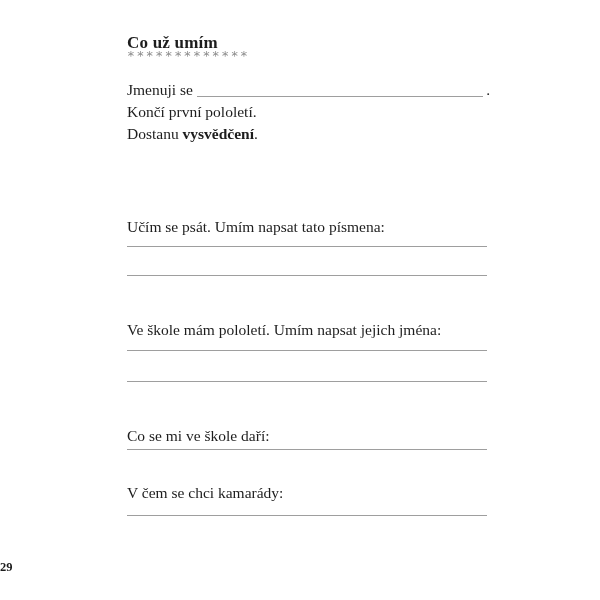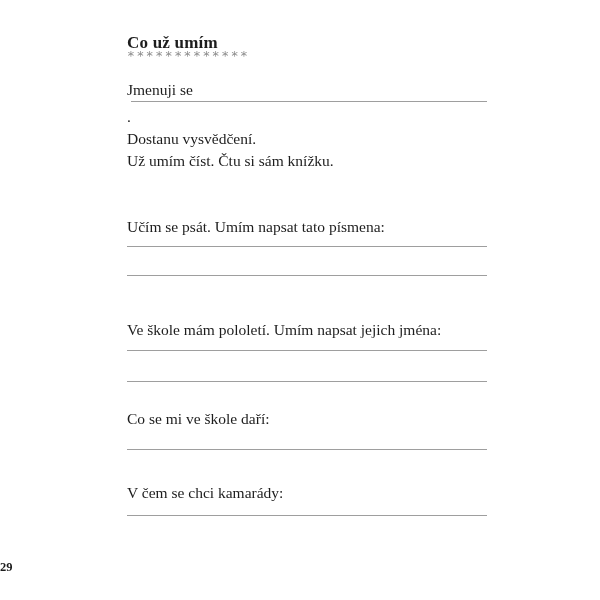--- a/index.html
+++ b/index.html
@@ -38,37 +38,37 @@
   }
   .intro {
     position: absolute;
     top: 79px;
     left: 127px;
     right: 124px;
     font-size: 15.5px;
     line-height: 22px;
   }
   .intro .line { white-space: nowrap; }
-  .name-line { display: flex; align-items: stretch; flex-direction: column; }
+  .name-line { display: flex; align-items: stretch; }
   .name-fill {
     flex: 1;
     border-bottom: 1px solid #9e9e9e;
     margin: 0 3px 4px 4px;
   }
   .label {
     position: absolute;
     left: 127px;
     font-size: 15.5px;
     line-height: 22px;
     white-space: nowrap;
     margin-top: 12px;
   }
   .label-1 { top: 204px; }
   .label-2 { top: 307px; }
-  .label-3 { top: 396px; }
+  .label-3 { top: 413px; }
   .label-4 { top: 470px; }
   .rule {
     position: absolute;
     left: 127px;
     right: 127px;
     height: 0;
     border-top: 1px solid #9e9e9e;
   }
   .rule-1 { top: 246px; }
   .rule-2 { top: 275px; }
@@ -77,38 +77,38 @@
   .rule-5 { top: 449px; }
   .rule-6 { top: 515px; }
   .page-number {
     position: absolute;
     top: 560px;
     left: 0;
     width: 100%;
     font-size: 12.5px;
     font-weight: bold;
   }
-  b { font-weight: normal; }
+  b { font-weight: bold; }
 </style>
 </head>
 <body>
 
 <div class="page">
 
   <h1 class="title">Co už umím</h1>
   <div class="stars">*************</div>
 
   <div class="intro">
     <div class="line name-line">
       <span>Jmenuji se</span>
       <span class="name-fill"></span>
       <span>.</span>
     </div>
+    <div class="line">Končí první pololetí.</div>
     <div class="line"><span>Dostanu</span> <b>vysvědčení</b><span>.</span></div>
-    <div class="line">Už umím číst. Čtu si sám knížku.</div>
   </div>
 
   <div class="label label-1">Učím se psát. Umím napsat tato písmena:</div>
   <div class="rule rule-1"></div>
   <div class="rule rule-2"></div>
 
   <div class="label label-2">Ve škole mám pololetí. Umím napsat jejich jména:</div>
   <div class="rule rule-3"></div>
   <div class="rule rule-4"></div>
 

